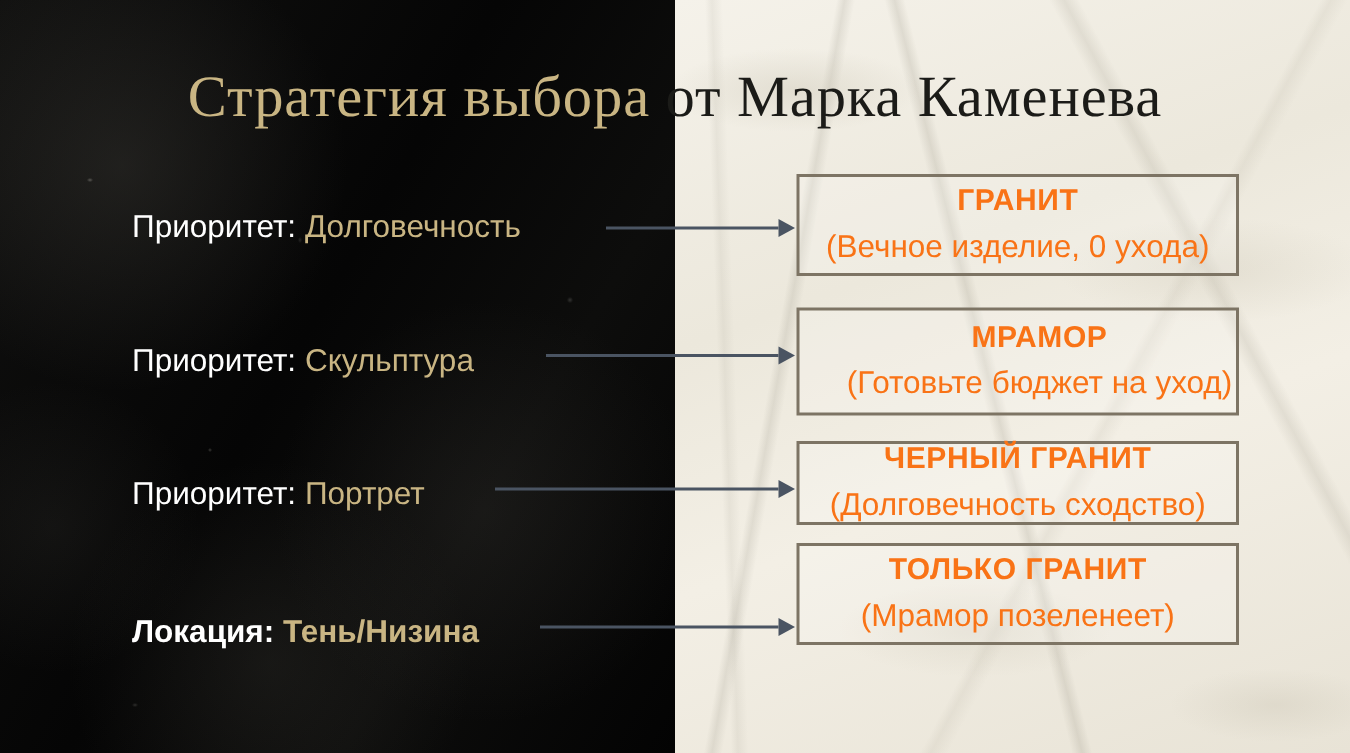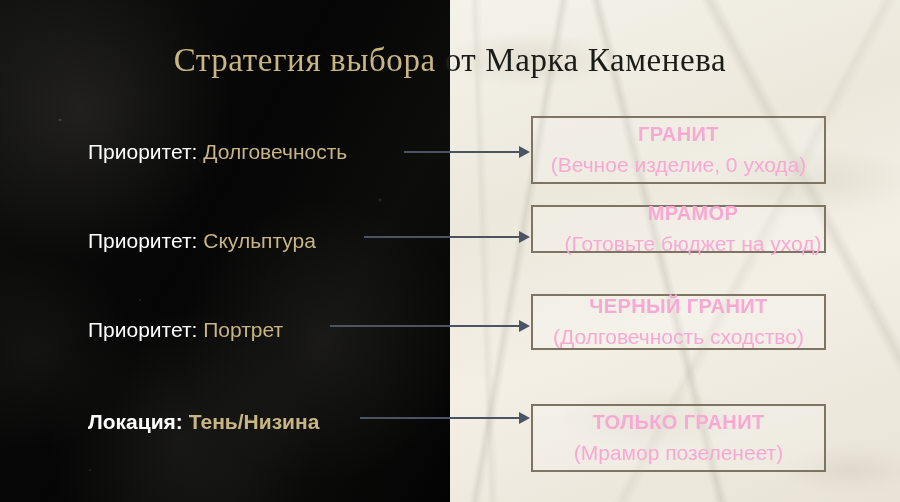--- a/index.html
+++ b/index.html
@@ -70,21 +70,21 @@
     pointer-events: none;
   }
 
   
   .title {
     position: absolute;
     left: 0; top: 42px;
     width: 900px;
     text-align: center;
     font-family: "Liberation Serif", serif;
-    font-size: 33px;
+    font-size: 39px;
     letter-spacing: 0.6px;
     white-space: nowrap;
   }
   .title .t-left  { color: #c9b583; }
   .title .t-right { color: #1b1b18; }
 
   
   .row-left {
     position: absolute;
     left: 88px;
@@ -117,21 +117,21 @@
   
   .box {
     position: absolute;
     box-sizing: border-box;
     border: 2px solid #7d7464;
     background: rgba(255,255,255,0.18);
     display: flex;
     flex-direction: column;
     align-items: center;
     justify-content: center;
-    color: #f9a8d4;
+    color: #f97316;
   }
   .box .b-title {
     font-size: 20px;
     font-weight: bold;
     letter-spacing: 0.4px;
     line-height: 1.05;
   }
   .box .b-sub {
     font-size: 21px;
     margin-top: 8px;
@@ -164,21 +164,21 @@
   </div>
 
   <div class="row-left" style="top:229px;">
     <span class="lbl">Приоритет:</span>
     <span class="val">Скульптура</span>
   </div>
   <div class="arrow" style="left:364px; top:231px; width:166px;">
     <div class="shaft" style="width:155px;"></div>
     <div class="head" style="left:155px;"></div>
   </div>
-  <div class="box" style="left:531px; top:205px; width:295px; height:48px;padding-left:29px;">
+  <div class="box" style="left:531px; top:205px; width:295px; height:72px;padding-left:29px;">
     <div class="b-title">МРАМОР</div>
     <div class="b-sub">(Готовьте бюджет на уход)</div>
   </div>
 
   <div class="row-left" style="top:318px;">
     <span class="lbl">Приоритет:</span>
     <span class="val">Портрет</span>
   </div>
   <div class="arrow" style="left:330px; top:320px; width:200px;">
     <div class="shaft" style="width:189px;"></div>
@@ -190,18 +190,18 @@
   </div>
 
   <div class="row-left" style="top:410px;font-weight:bold;">
     <span class="lbl">Локация:</span>
     <span class="val">Тень/Низина</span>
   </div>
   <div class="arrow" style="left:360px; top:412px; width:170px;">
     <div class="shaft" style="width:159px;"></div>
     <div class="head" style="left:159px;"></div>
   </div>
-  <div class="box" style="left:531px; top:404px; width:295px; height:68px;">
+  <div class="box" style="left:531px; top:362px; width:295px; height:68px;">
     <div class="b-title">ТОЛЬКО ГРАНИТ</div>
     <div class="b-sub">(Мрамор позеленеет)</div>
   </div>
 
 </div>
 
 </body></html>

